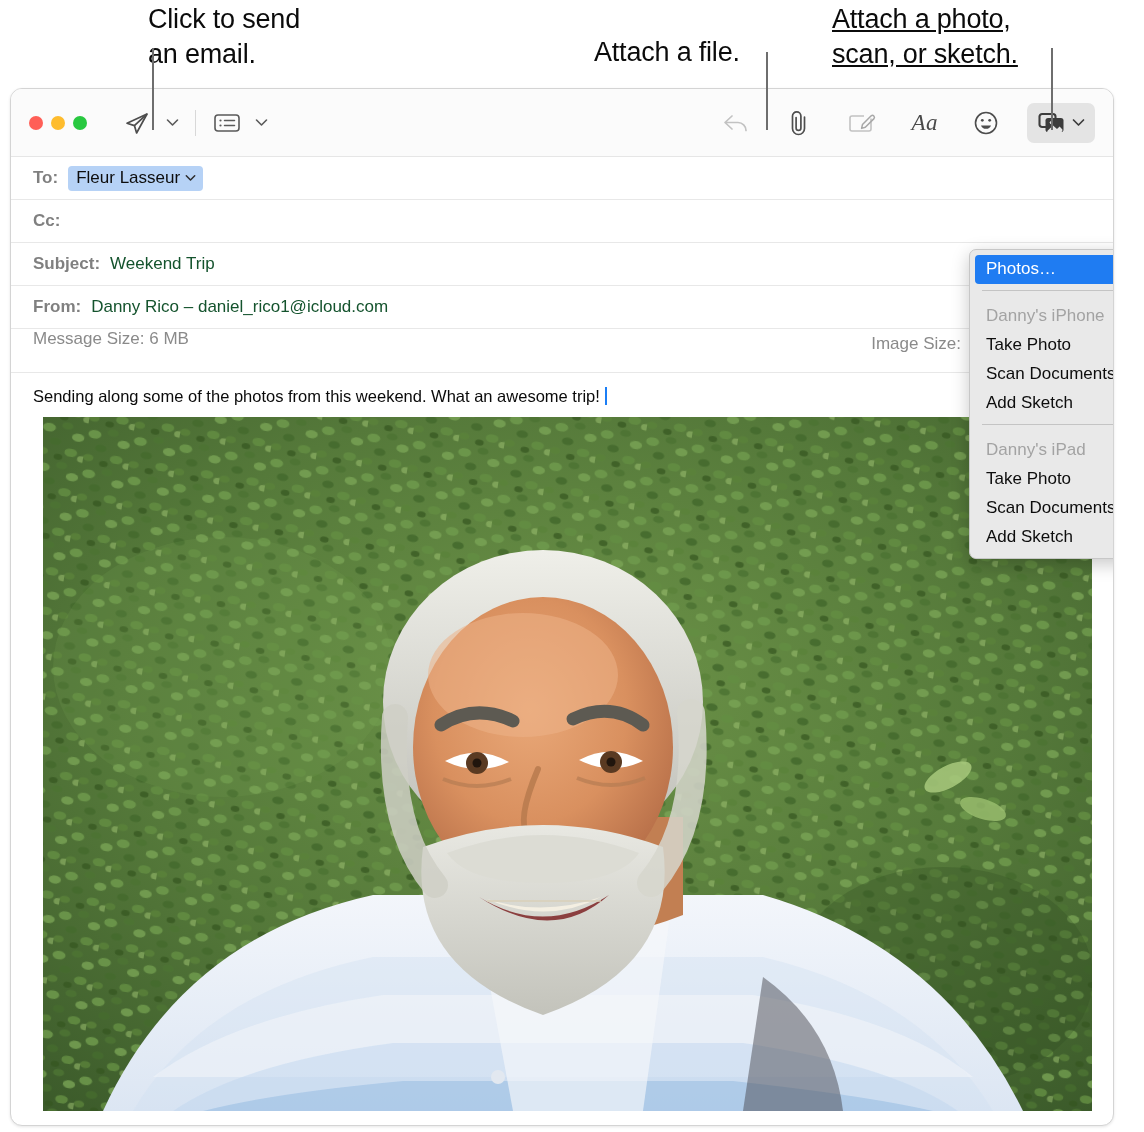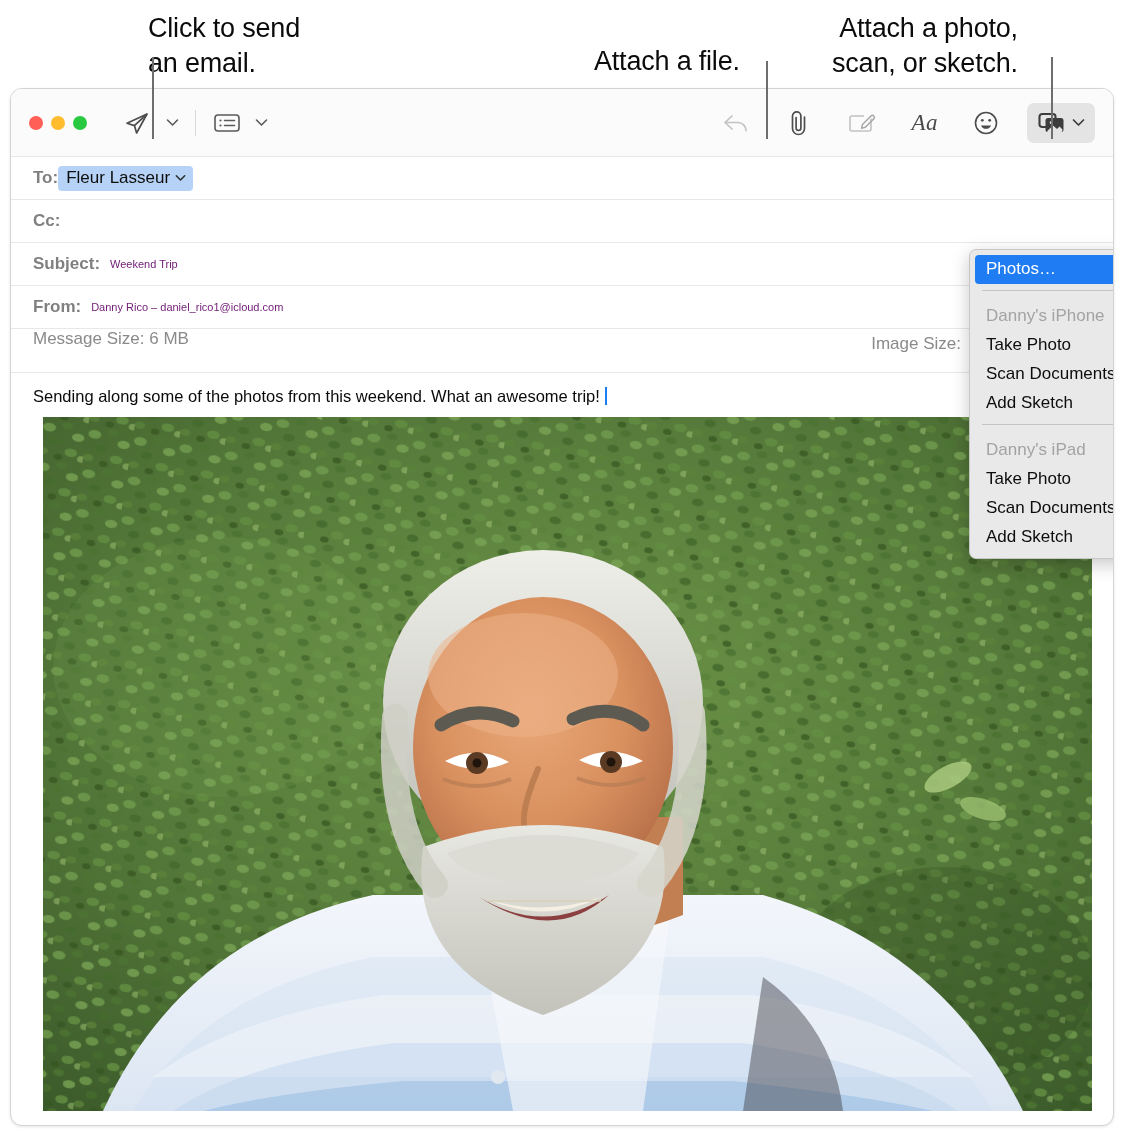--- a/index.html
+++ b/index.html
@@ -7,33 +7,33 @@
   body {
     width: 1144px;
     height: 1132px;
     background: #ffffff;
     font-family: "Liberation Sans", sans-serif;
     overflow: hidden;
     position: relative;
   }
 
   
-  .callouts { position: absolute; inset: 0; z-index: 40; pointer-events: none; margin-top: 9px; }
+  .callouts { position: absolute; inset: 0; z-index: 40; pointer-events: none; }
 
   .callout-text {
     position: absolute;
     font-size: 27px;
     line-height: 35px;
     color: #0b0b0b;
     white-space: pre-line;
     letter-spacing: -0.2px;
   }
   .callout-1 { left: 148px; top: 2px; }
   .callout-2 { left: 594px; top: 35px; }
-  .callout-3 { left: 832px; top: 2px; text-align: right; }
+  .callout-3 { left: 832px; top: 2px; text-align: left; text-decoration: underline; }
 
   .callout-line {
     position: absolute;
     width: 1.6px;
     background: #6e6e6e;
   }
   .cl-1 { left: 152px; top: 48px;  height: 82px; }
   .cl-2 { left: 766px; top: 52px;  height: 78px; }
   .cl-3 { left: 1051px; top: 48px; height: 82px; }
 
@@ -124,35 +124,35 @@
   }
 
   .hlabel {
     font-size: 17px;
     color: #808080;
     flex: none;
     font-weight: bold;
   }
 
   .hvalue {
-    font-size: 11px;
-    color: #701a75;
+    font-size: 17px;
+    color: #14532d;
     margin-left: 10px;
   }
 
   .token {
     display: inline-flex;
     align-items: center;
     gap: 5px;
     background: #b6d2f6;
     border-radius: 4px;
     padding: 2px 7px 3px 8px;
     font-size: 17px;
     color: #0d0d0d;
-    margin-left: 0;
+    margin-left: 10px;
   }
   .token .chev { color: #2c2c2c; }
 
   .size-row {
     display: flex;
     align-items: flex-start;
     height: 44px;
     padding: 0 22px;
     border-bottom: 1px solid #e8e8e8;
     justify-content: space-between;

